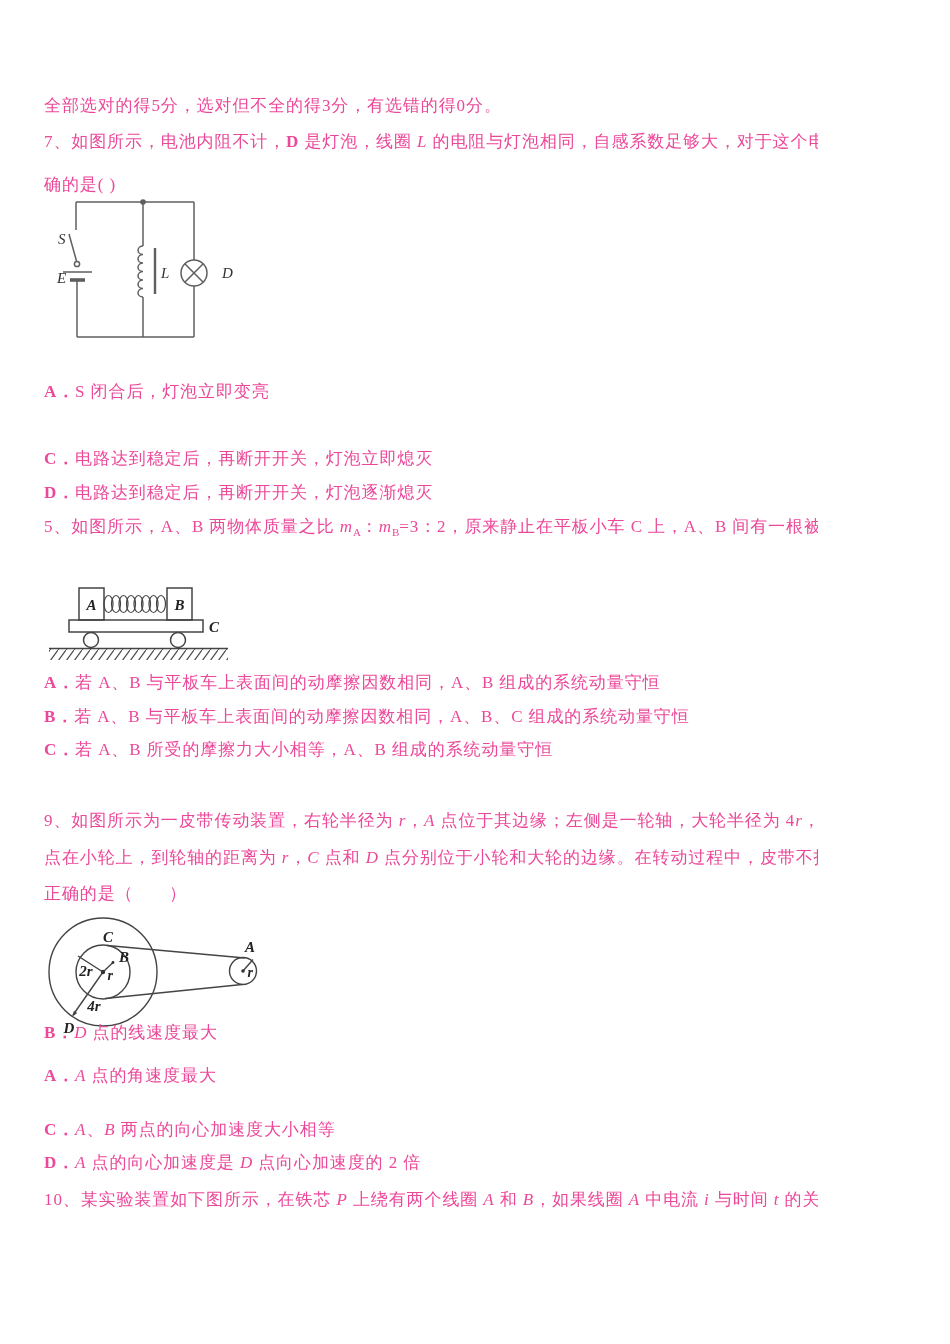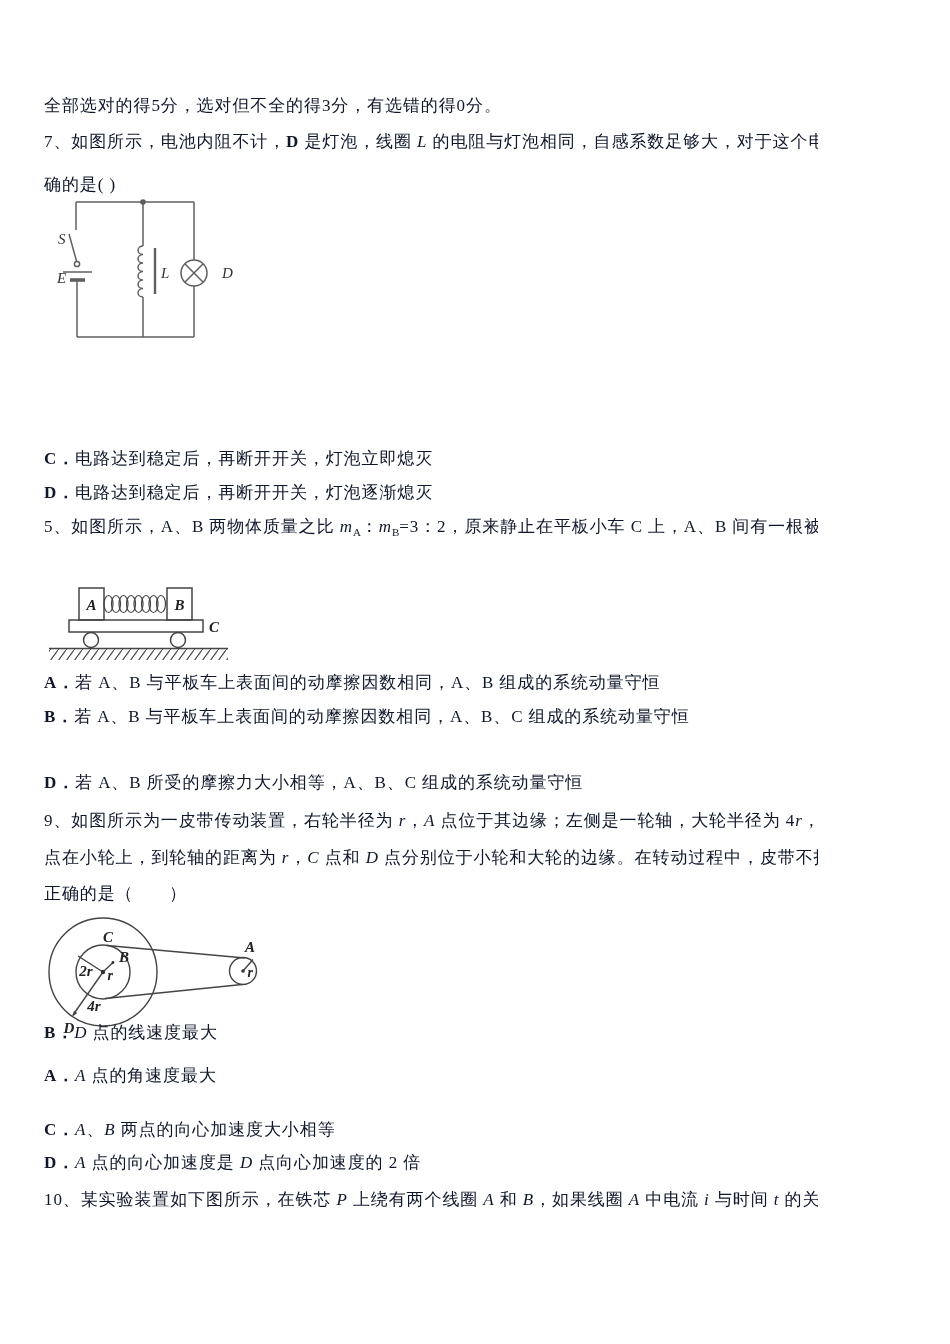--- a/index.html
+++ b/index.html
@@ -1,18 +1,18 @@
 <!DOCTYPE html>
 <html><head>
 <meta charset="utf-8">
 <style>
   html,body { margin:0; padding:0; background:#ffffff; }
   .page {
     position:relative; width:818px; height:1344px; background:#ffffff;
-    font-family:"Liberation Serif","DejaVu Serif",serif; color:#0f172a;
+    font-family:"Liberation Serif","DejaVu Serif",serif; color:#ec4899;
     overflow:hidden;
   }
   .line {
     position:absolute; left:44px; font-size:17px; line-height:23px;
     letter-spacing:0.9px; white-space:nowrap;
   }
   .line sub { font-size:11px; letter-spacing:0; }
   .diagram { position:absolute; }
   .diagram text {
     font-family:"Liberation Serif","DejaVu Serif",serif;
@@ -48,20 +48,21 @@
       <path d="M139,92 V143"></path>
       <circle cx="22" cy="70" r="2.6" fill="#ffffff"></circle>
     </g>
     <circle cx="88" cy="8" r="2.8" fill="#5f5f5f"></circle>
     <text x="3" y="50" font-size="15" font-style="italic" fill="#333">S</text>
     <text x="2" y="89" font-size="15" font-style="italic" fill="#333">E</text>
     <text x="106" y="84" font-size="15" font-style="italic" fill="#333">L</text>
     <text x="167" y="84" font-size="15" font-style="italic" fill="#333">D</text>
   </svg>
 
+  <div class="line" style="top:380px"><span style="font-weight: bold;">A．</span><span>S 闭合后，灯泡立即变亮</span></div>
   <div class="line" style="top:447px"><span style="font-weight: bold;">C．</span><span>电路达到稳定后，再断开开关，灯泡立即熄灭</span></div>
   <div class="line" style="top:481px"><span style="font-weight: bold;">D．</span><span>电路达到稳定后，再断开开关，灯泡逐渐熄灭</span></div>
 
   <div class="line" style="top:515px"><span>5、如图所示，A、B 两物体质量之比 </span><span style="font-style: italic;">m</span><sub>A</sub><span>：</span><span style="font-style: italic;">m</span><sub>B</sub><span>=3：2，原来静止在平板小车 C 上，A、B 间有一根被压缩的弹簧，地面光</span></div>
 
   <svg class="diagram" style="left:42px;top:584px" width="240" height="80" viewBox="0 0 240 80">
     <defs>
       <pattern id="hatch" width="8" height="11" patternUnits="userSpaceOnUse">
         <line x1="8" y1="0" x2="0" y2="11" stroke="#444" stroke-width="1.2"></line>
       </pattern>
@@ -85,21 +86,21 @@
       <line x1="7" y1="64.5" x2="186" y2="64.5"></line>
     </g>
     <rect x="7" y="65" width="179" height="11" fill="url(#hatch)"></rect>
     <text x="49.5" y="26" font-size="15" font-style="italic" font-weight="bold" text-anchor="middle" fill="#222">A</text>
     <text x="137.5" y="26" font-size="15" font-style="italic" font-weight="bold" text-anchor="middle" fill="#222">B</text>
     <text x="167" y="48" font-size="15" font-style="italic" font-weight="bold" fill="#222">C</text>
   </svg>
 
   <div class="line" style="top:671px"><span style="font-weight: bold;">A．</span><span>若 A、B 与平板车上表面间的动摩擦因数相同，A、B 组成的系统动量守恒</span></div>
   <div class="line" style="top:705px"><span style="font-weight: bold;">B．</span><span>若 A、B 与平板车上表面间的动摩擦因数相同，A、B、C 组成的系统动量守恒</span></div>
-  <div class="line" style="top:771px"><span style="font-weight: bold;">D．</span><span>若 A、B 所受的摩擦力大小相等，A、B、C 组成的系统动量守恒</span></div>
+  <div class="line" style="top:738px"><span style="font-weight: bold;">C．</span><span>若 A、B 所受的摩擦力大小相等，A、B 组成的系统动量守恒</span></div>
 
   <div class="line" style="top:809px"><span>9、如图所示为一皮带传动装置，右轮半径为 </span><span style="font-style: italic;">r</span><span>，</span><span style="font-style: italic;">A</span><span> 点位于其边缘；左侧是一轮轴，大轮半径为 4</span><span style="font-style: italic;">r</span><span>，小轮半径为 2</span><span style="font-style: italic;">r</span><span>，</span></div>
   <div class="line" style="top:846px"><span>点在小轮上，到轮轴的距离为 </span><span style="font-style: italic;">r</span><span>，</span><span style="font-style: italic;">C</span><span> 点和 </span><span style="font-style: italic;">D</span><span> 点分别位于小轮和大轮的边缘。在转动过程中，皮带不打滑，则下列说法不</span></div>
   <div class="line" style="top:882px"><span>正确的是（　　）</span></div>
 
   <svg class="diagram" style="left:42px;top:912px" width="270" height="135" viewBox="0 0 270 135">
     <g fill="none" stroke="#444" stroke-width="1.4">
       <circle cx="61" cy="60" r="54"></circle>
       <circle cx="61" cy="60" r="27"></circle>
       <circle cx="201" cy="59" r="13.5"></circle>

